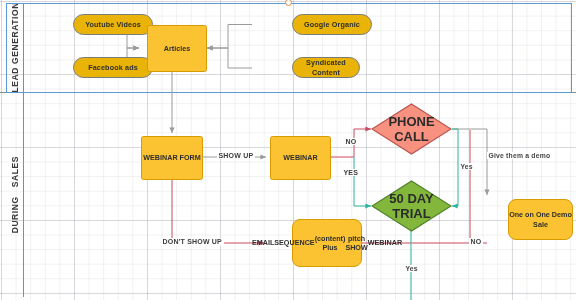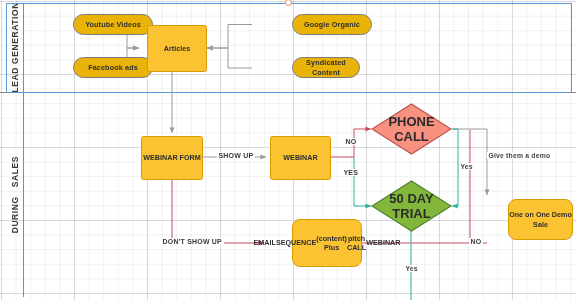--- a/index.html
+++ b/index.html
@@ -180,21 +180,21 @@
     </svg>
     <div class="txt">
       <span>50 DAY TRIAL</span>
     </div>
   </div>
 
   <div class="node box rnd" style="left:268px;top:219px;width:70px;height:48px;flex-direction:row;">
     <span>EMAIL</span>
     <span>SEQUENCE</span>
     <span>(content) Plus</span>
-    <span>pitch CALL</span>
+    <span>pitch SHOW</span>
     <span>WEBINAR</span>
   </div>
 
   <div class="node box rnd" style="left:484px;top:199px;width:65px;height:41px;flex-direction:column;">
     <span>One on One Demo</span>
     <span>Sale</span>
   </div>
 
   <div class="elabel" style="left:217px;top:152px;">
     <span>SHOW UP</span>

